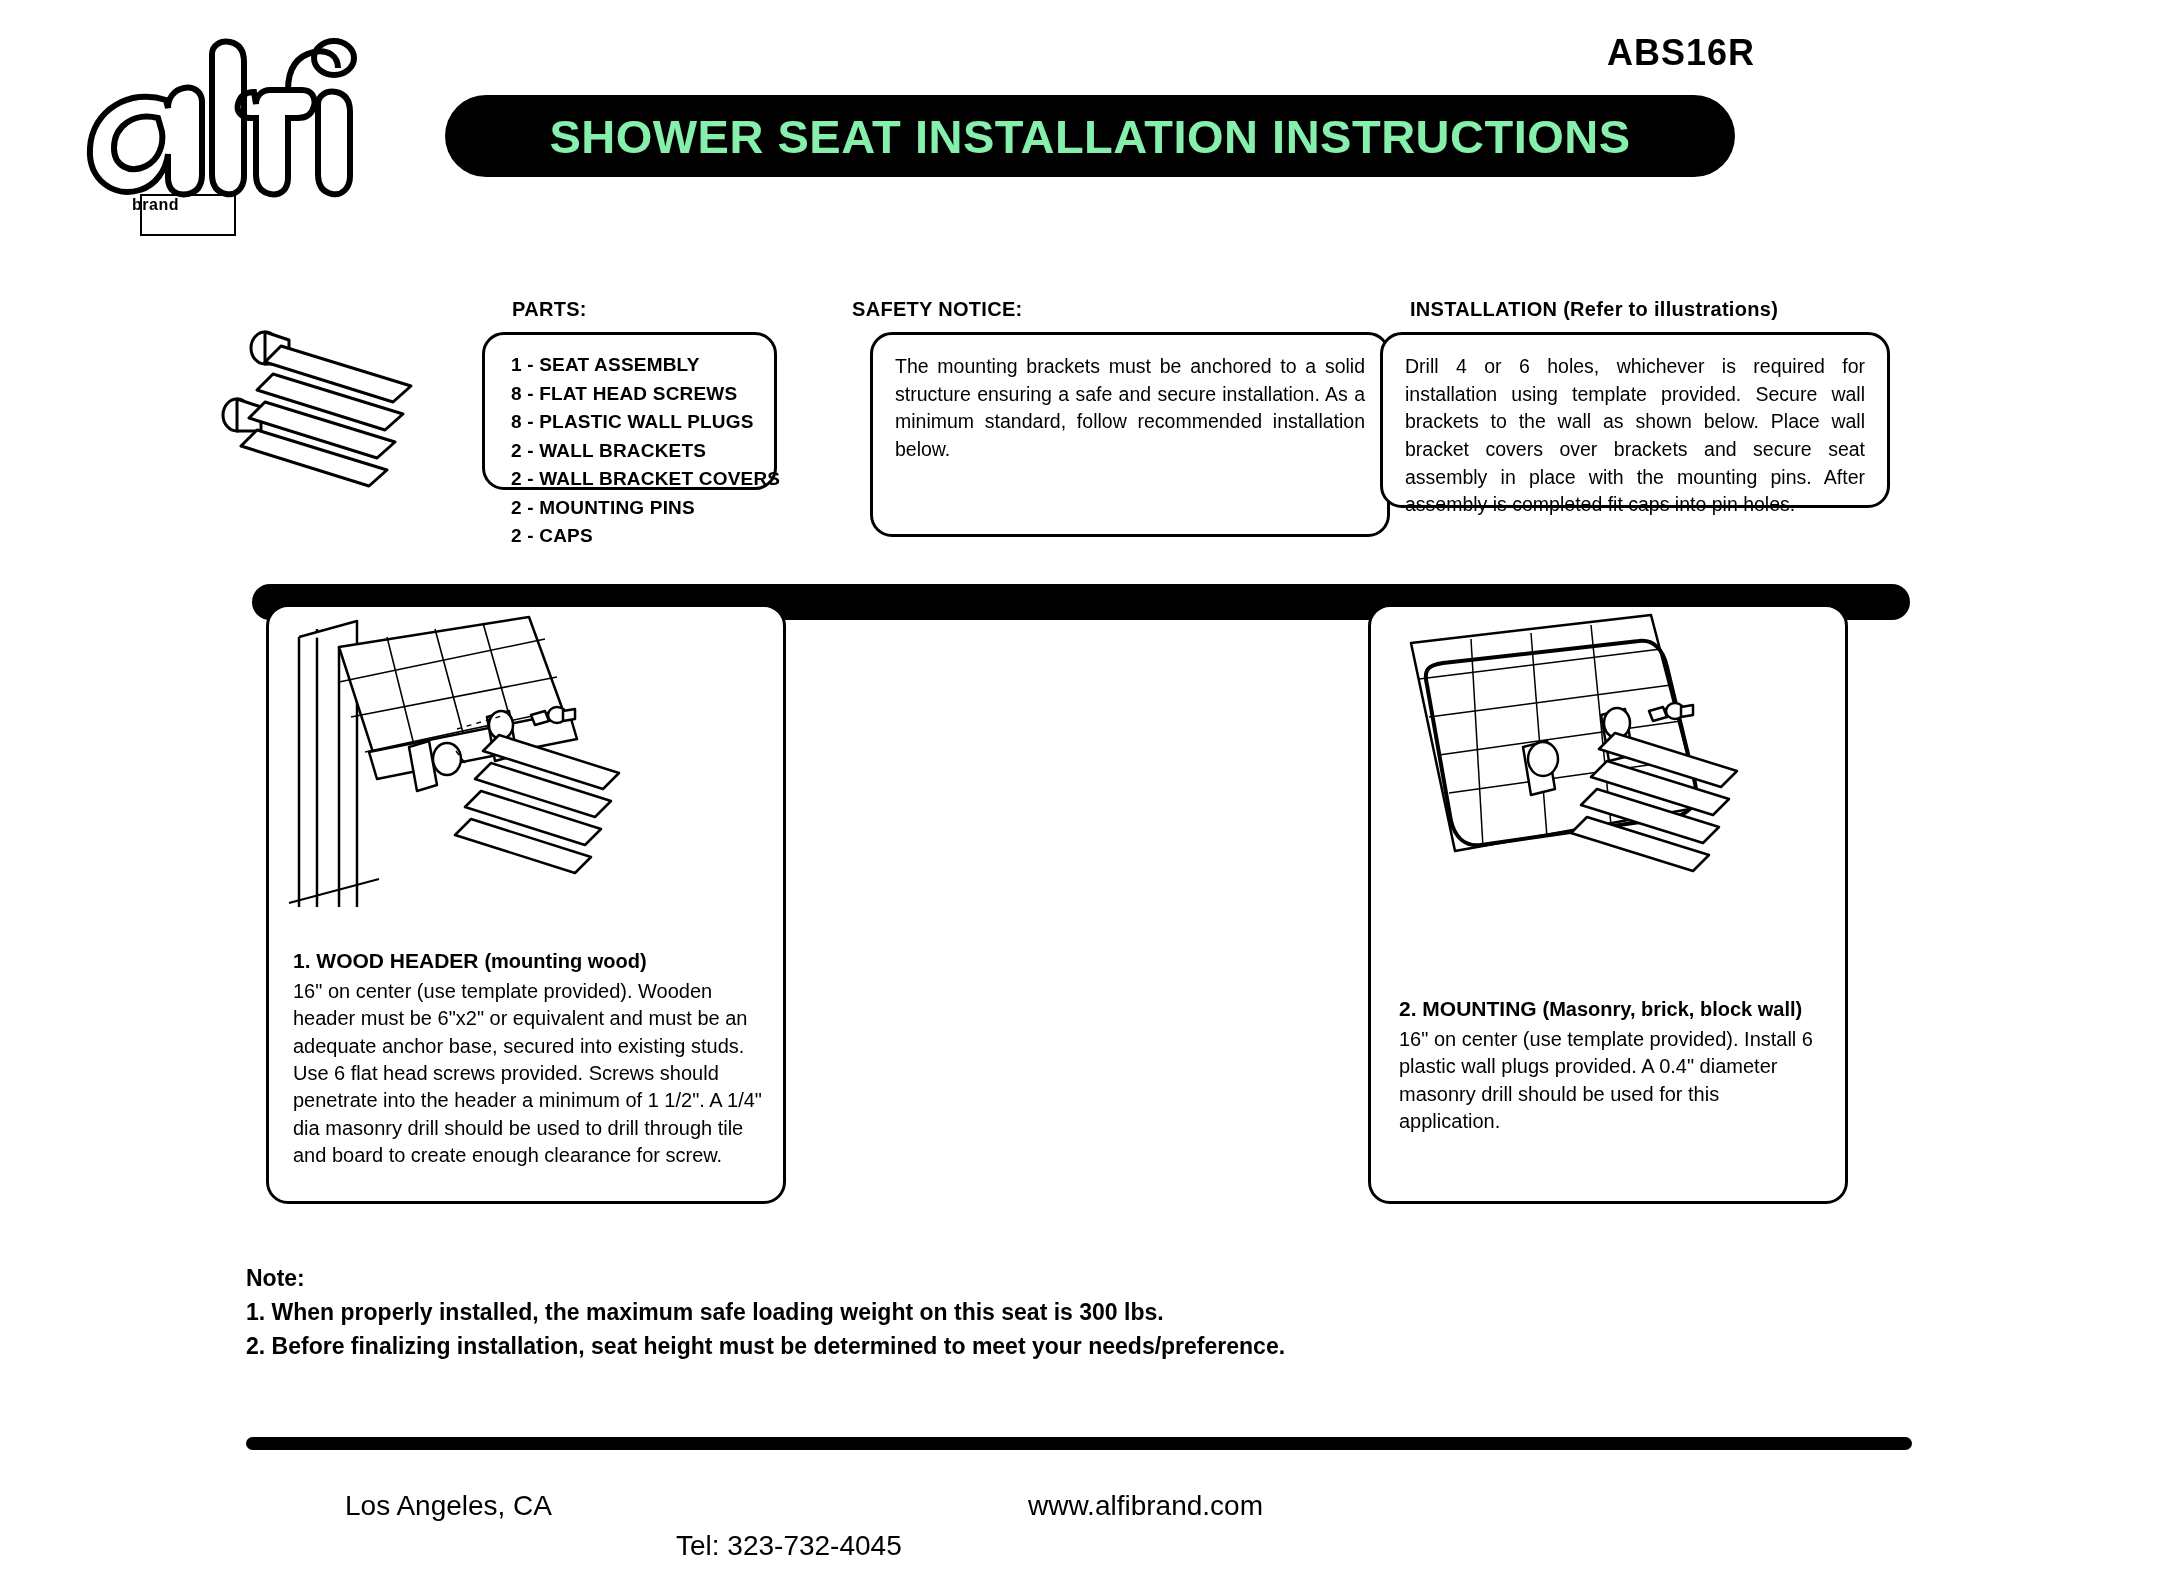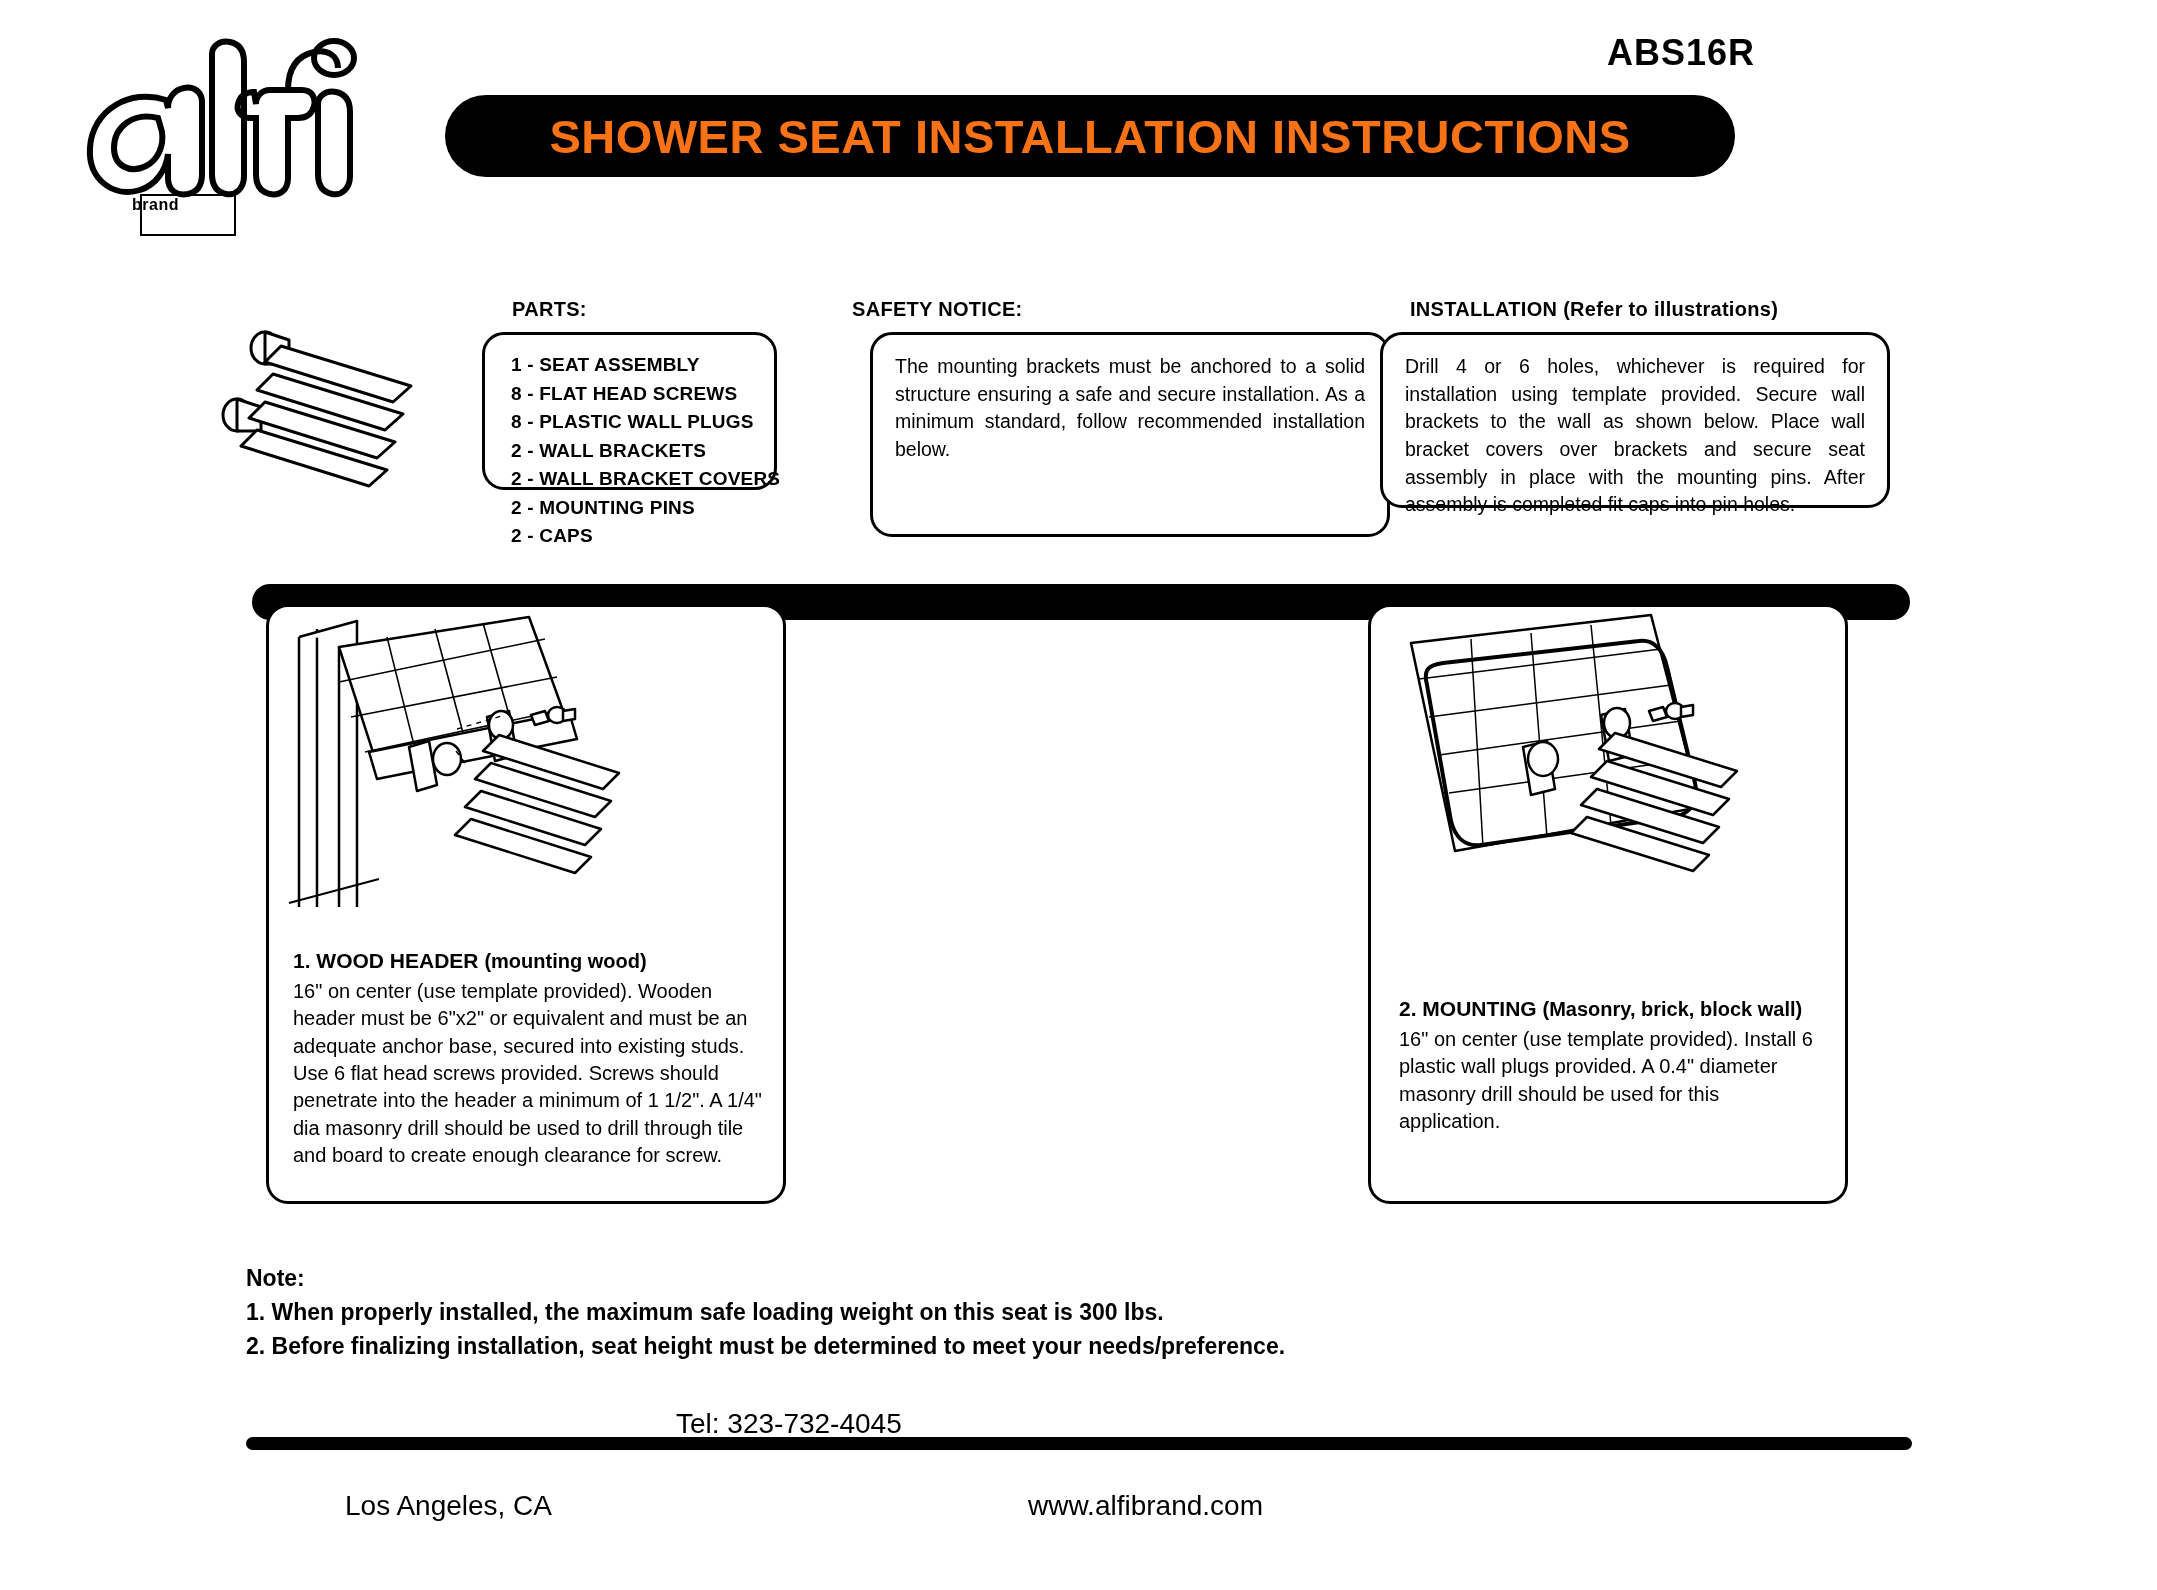--- a/index.html
+++ b/index.html
@@ -66,21 +66,21 @@
     top: 95px;
     width: 1290px;
     height: 82px;
     background: #000;
     border-radius: 41px;
     display: flex;
     align-items: center;
     justify-content: center;
   }
   .title-bar span {
-    color: #f97316;
+    color: #86efac;
     font-size: 47px;
     font-weight: bold;
     letter-spacing: 0.5px;
     font-family: "Liberation Sans", sans-serif;
   }
 
   
   .section-label {
     position: absolute;
     font-size: 20px;
@@ -186,21 +186,21 @@
   .footer-bar {
     position: absolute;
     left: 246px;
     top: 1437px;
     width: 1666px;
     height: 13px;
     background: #000;
     border-radius: 7px;
   }
   .footer-city { position: absolute; left: 345px; top: 1490px; font-size: 28px; }
-  .footer-tel { position: absolute; left: 676px; top: 1408px; font-size: 28px; }
+  .footer-tel { position: absolute; left: 676px; top: 1530px; font-size: 28px; }
   .footer-web { position: absolute; left: 1028px; top: 1490px; font-size: 28px; }
 </style>
 </head>
 <body>
 
 <div class="page">
 
   <div class="logo">
     <svg width="300" height="215" viewBox="0 0 300 215" xmlns="http://www.w3.org/2000/svg">
       <g fill="none" stroke="#000" stroke-width="6">

